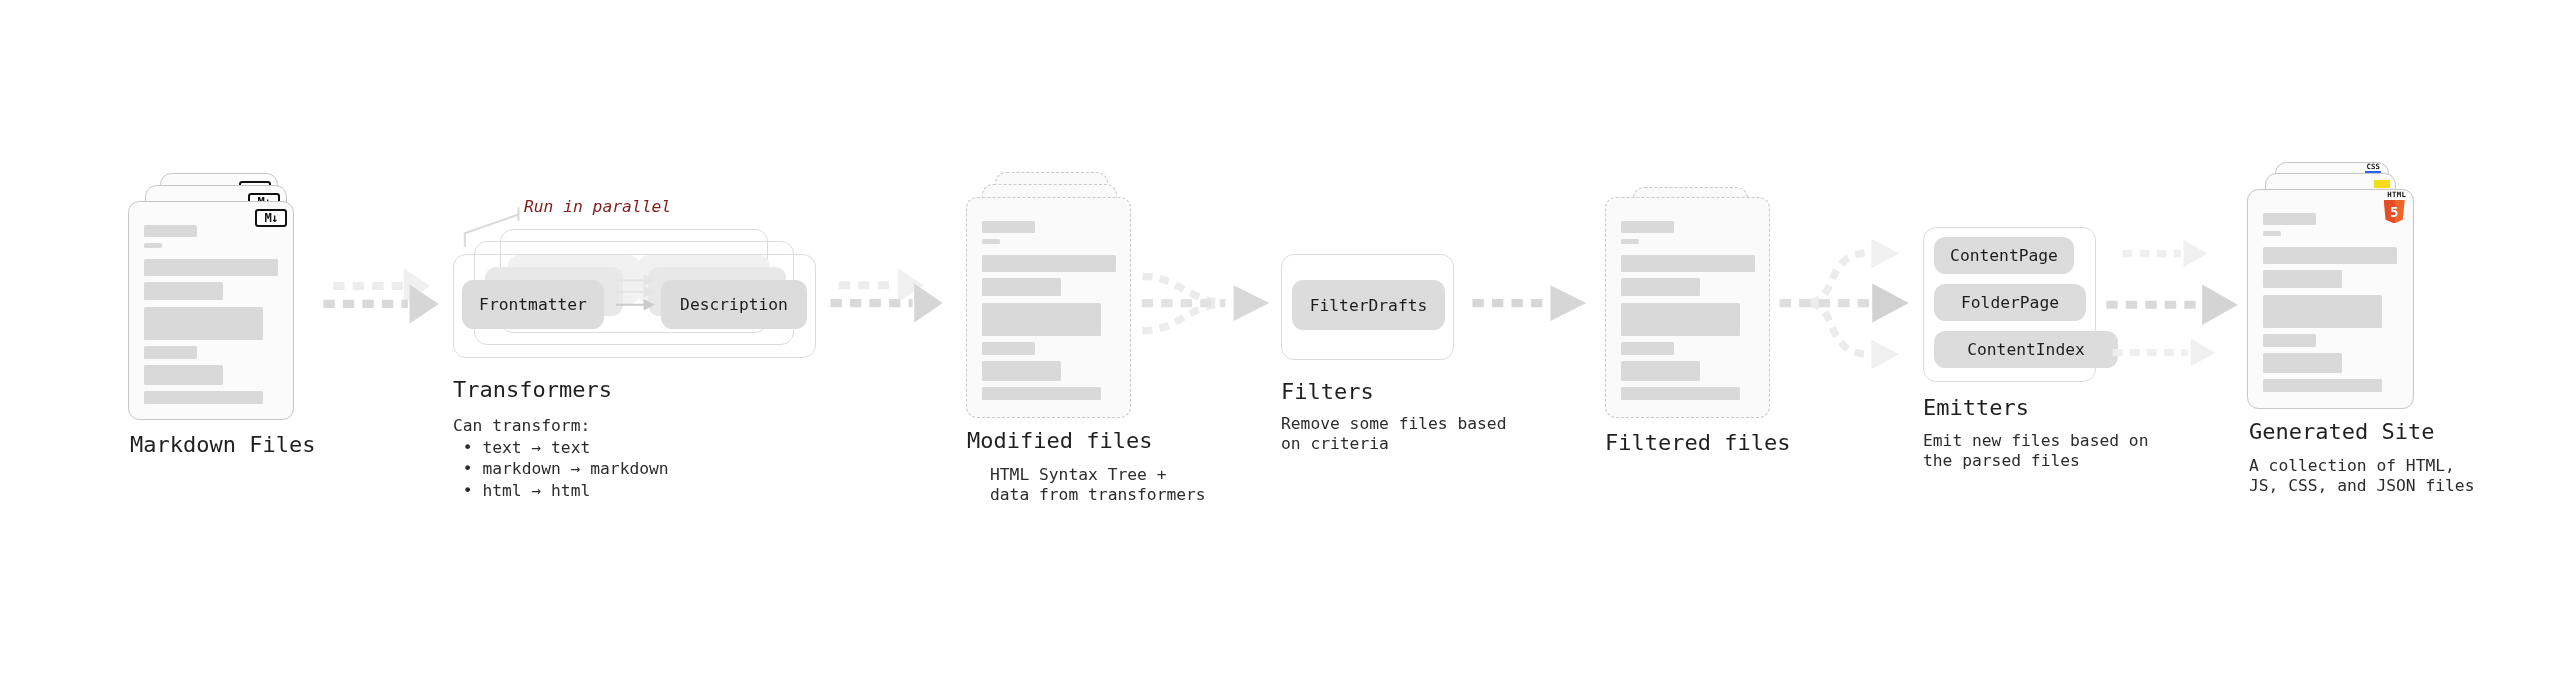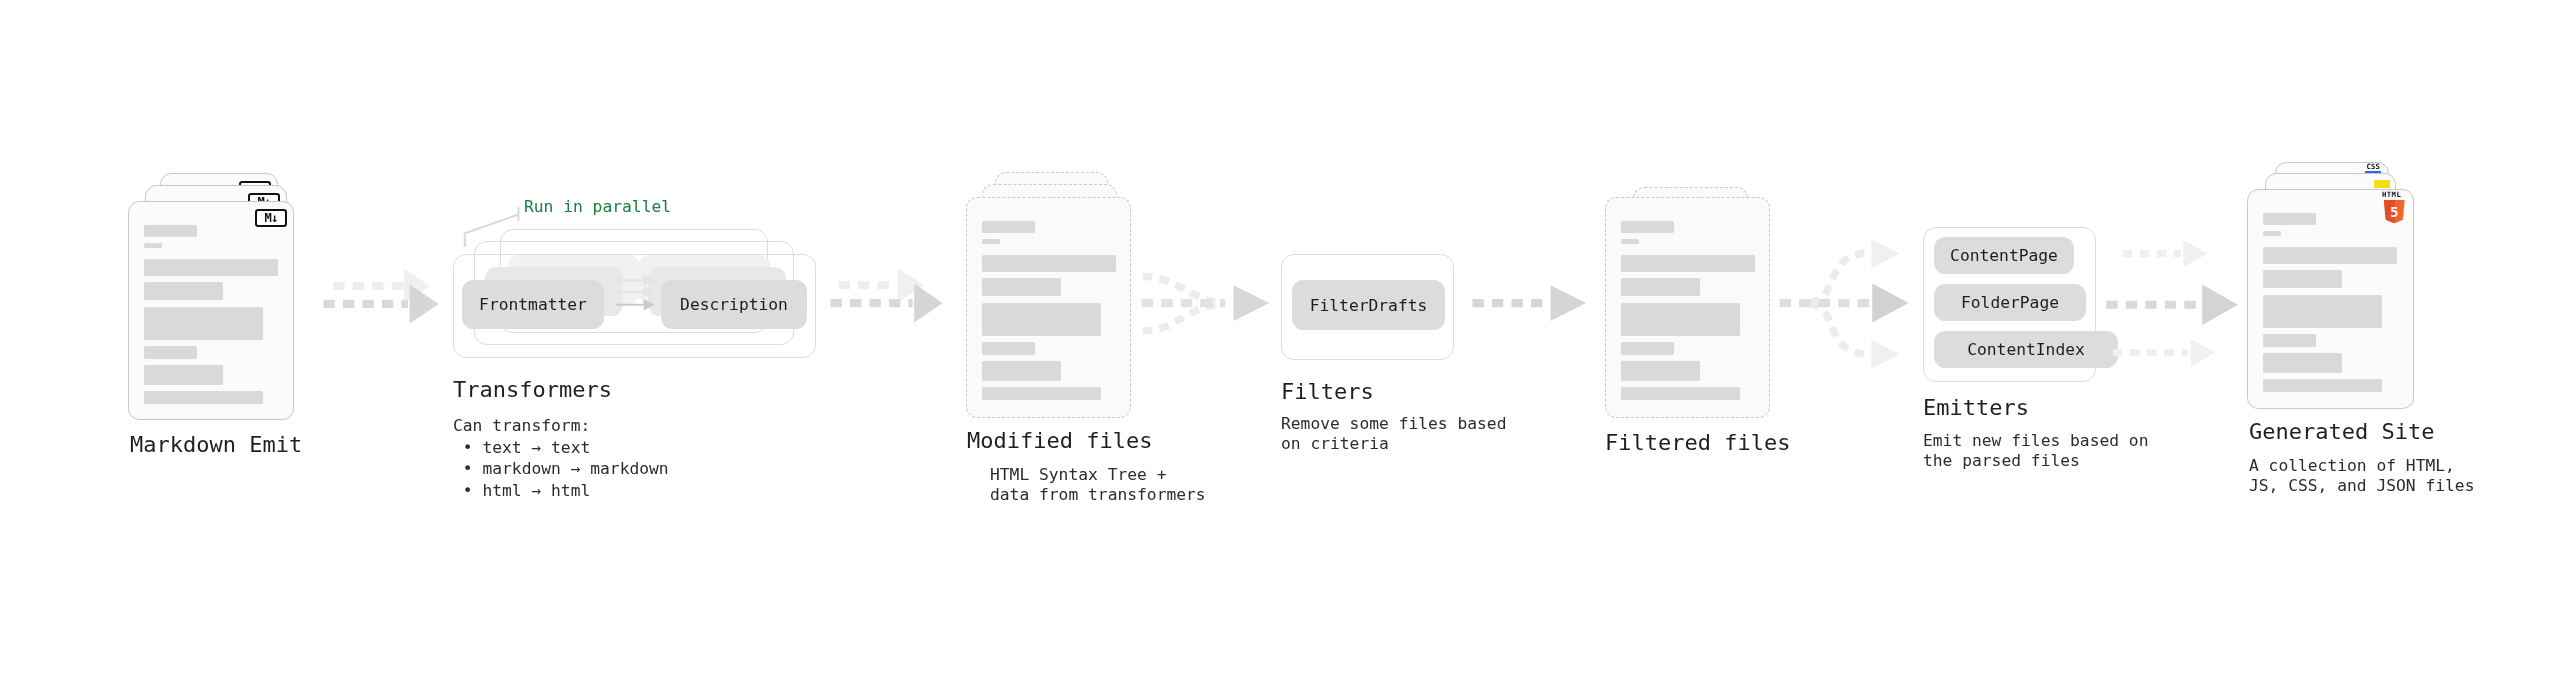--- a/index.html
+++ b/index.html
@@ -31,27 +31,27 @@
          border-radius:13px;background:transparent;}
   .btn{position:absolute;box-sizing:border-box;border-radius:11.4px;background:#dcdcdc;
        display:flex;align-items:center;justify-content:center;
        font-size:16.3px;color:#1d1d1d;}
   .ghost-mid{background:#e8e8e8;}
   .ghost-back{background:#f1f1f1;}
   
   .title{position:absolute;font-size:22px;color:#1f1f1f;white-space:pre;}
   .sub{position:absolute;font-size:16.3px;line-height:20px;color:#2c2c2c;white-space:pre-wrap;}
   .sub.bullets{line-height:21.5px;}
-  .note{position:absolute;font-size:16.3px;color:#15803d;white-space:pre;}
+  .note{position:absolute;font-size:16.3px;color:#7f1d1d;white-space:pre;font-style:italic;}
   
   .css-badge{position:absolute;left:2361px;top:163px;width:24.4px;text-align:center;}
   .css-badge .css-txt{font-size:7.3px;font-weight:bold;color:#111;line-height:7.3px;display:block;}
   .css-badge .css-bar{margin:0.8px auto 0;width:16.3px;height:3.3px;background:#2965F1;}
   .js-badge{position:absolute;left:2374px;top:180px;width:16.3px;height:8.1px;background:#F5DE19;}
-  .html5{position:absolute;left:2382px;top:191px;width:24.4px;text-align:left;}
+  .html5{position:absolute;left:2382px;top:191px;width:24.4px;text-align:right;}
   .html5 .html-txt{font-size:7.3px;font-weight:bold;color:#111;letter-spacing:0.4px;display:block;line-height:8.1px;}
   .html5 .shield{margin:0.8px auto 0;width:21px;height:23.6px;
     background:linear-gradient(90deg,#e44d26 50%,#f16529 50%);
     clip-path:polygon(0 0,100% 0,91% 84%,50% 100%,9% 84%);
     display:flex;align-items:center;justify-content:center;
     color:#ffffff;font-size:14px;font-weight:bold;}
   svg.arrows{position:absolute;left:0;top:0;pointer-events:none;}
 </style>
 </head>
 <body>
@@ -75,21 +75,21 @@
         </span>
       <i class="bar b1"></i>
         <i class="bar b2"></i>
         <i class="bar b3"></i>
         <i class="bar b4"></i>
         <i class="bar b5"></i>
         <i class="bar b6"></i>
         <i class="bar b7"></i>
         <i class="bar b8"></i>
     </div>
-    <div class="title" style="left:130px;top:432px;">Markdown Emit</div>
+    <div class="title" style="left:130px;top:432px;">Markdown Files</div>
   </div>
 
   <div>
     <div class="note" style="left:524px;top:197px;">Run in parallel</div>
     <div class="panel" style="left:500px;top:229px;width:268px;height:104px;"></div>
     <div class="panel" style="left:474px;top:241px;width:320px;height:104px;"></div>
     <div class="panel" style="left:453px;top:254px;width:363px;height:104px;"></div>
     <div class="btn ghost-back" style="left:508px;top:255px;width:132px;height:49px;"></div>
     <div class="btn ghost-back" style="left:638px;top:255px;width:132px;height:49px;"></div>
     <div class="btn ghost-mid" style="left:485px;top:267px;width:138px;height:49px;"></div>

